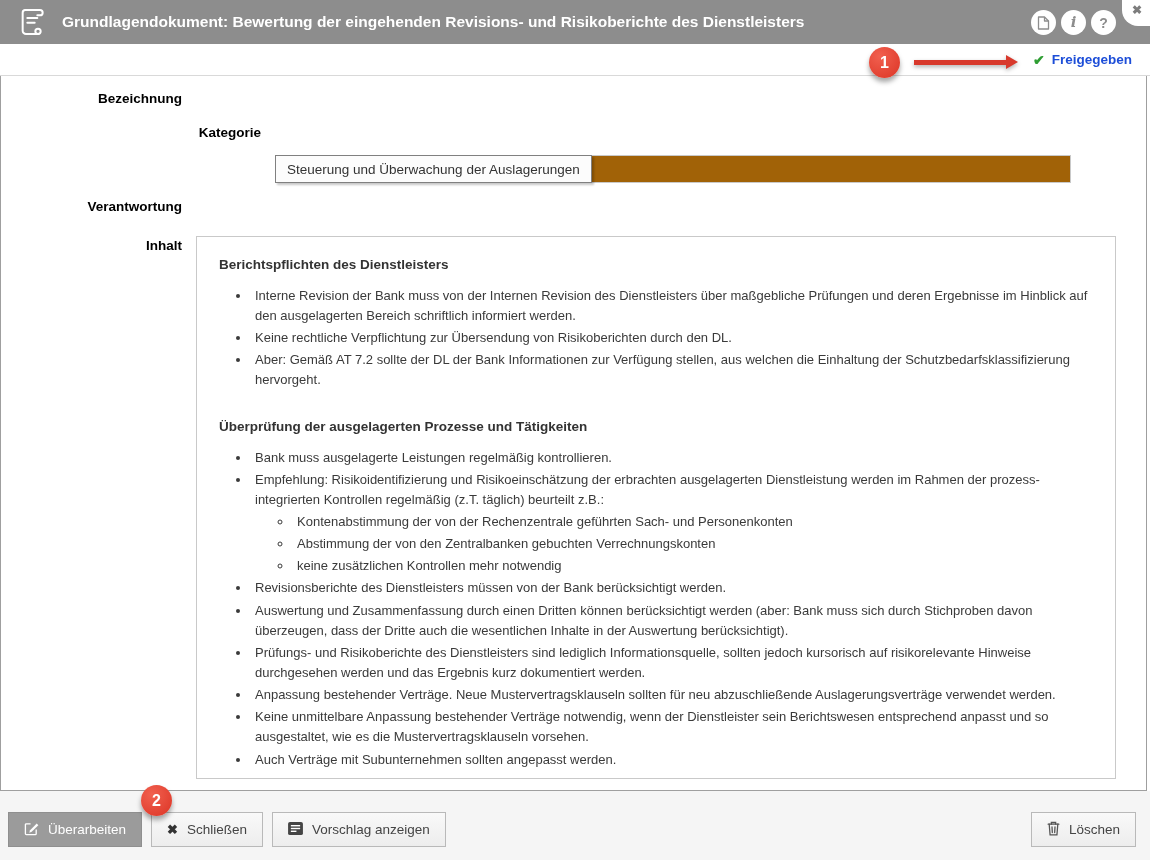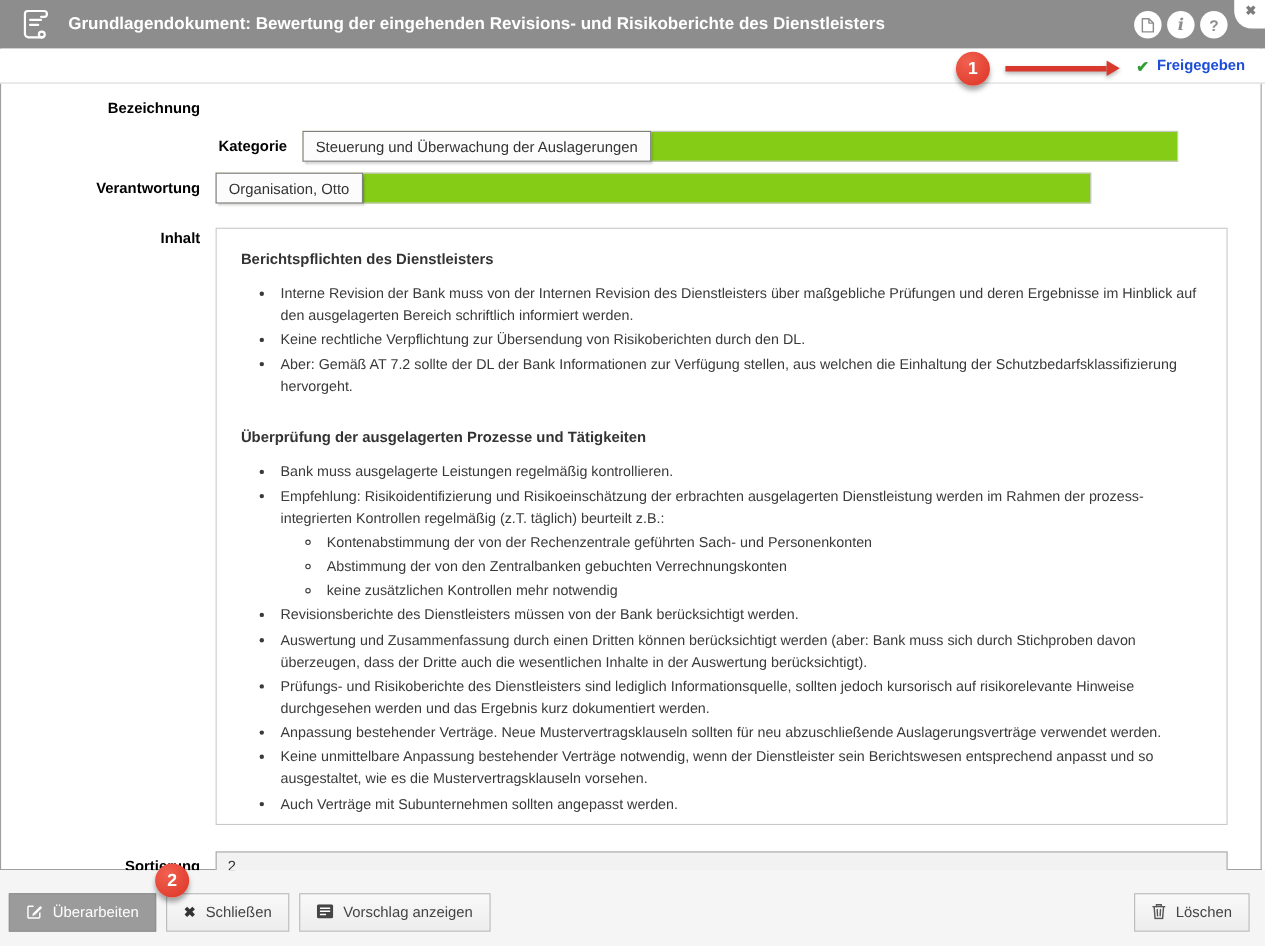--- a/index.html
+++ b/index.html
@@ -71,21 +71,21 @@
   }
   .text-field {
     width:920px; height:27px;
     background:#f2f2f2; border:1px solid #a6a6a6;
     font-family:"Liberation Sans", sans-serif;
     font-size:13.5px; color:#333; padding:0 10px;
   }
   .text-field.bold { font-weight:bold; }
   .chip-field {
     width:796px; height:28px; position:relative;
-    background:#84cc16; border:1px solid #c9c9c9;
+    background:#a16207; border:1px solid #c9c9c9;margin-top:36px;
   }
   .chip {
     position:absolute; left:-1px; top:-1px; height:28px;
     background:#fcfcfc; border:1px solid #808080;
     box-shadow:2px 2px 2px rgba(0,0,0,0.22);
     font-size:13.5px; color:#333;
     display:flex; align-items:center; padding:0 11px;
     white-space:nowrap; cursor:pointer;
   }
   .row.inhalt-row { margin-bottom:24px; }
@@ -200,23 +200,20 @@
 
   <div class="row" style="margin-bottom:10px;justify-content:center;">
     <label>Kategorie</label>
     <div class="chip-field">
       <span class="chip">Steuerung und Überwachung der Auslagerungen</span>
     </div>
   </div>
 
   <div class="row" style="margin-bottom:22px;">
     <label>Verantwortung</label>
-    <div class="chip-field">
-      <span class="chip">Organisation, Otto</span>
-    </div>
   </div>
 
   <div class="row inhalt-row">
     <label>Inhalt</label>
     <div class="content-box">
         <div class="section">
           <div class="sec-heading">Berichtspflichten des Dienstleisters</div>
           <ul>
             <li>Interne Revision der Bank muss von der Internen Revision des Dienstleisters über maßgebliche Prüfungen und deren Ergebnisse im Hinblick auf den ausgelagerten Bereich schriftlich informiert werden.</li>
             <li>Keine rechtliche Verpflichtung zur Übersendung von Risikoberichten durch den DL.</li>

